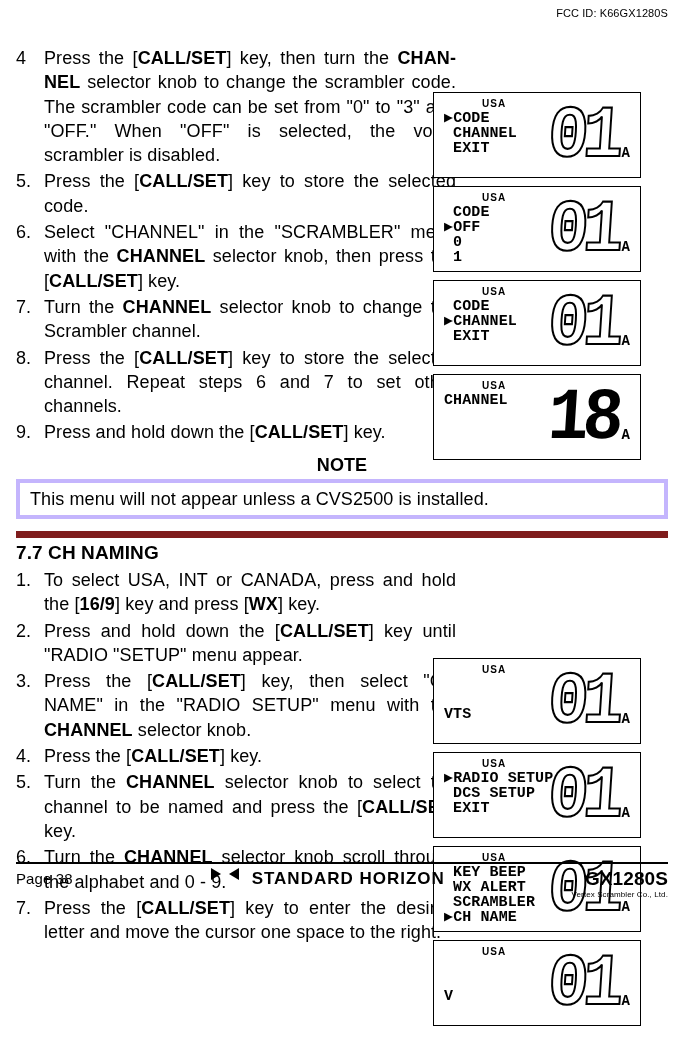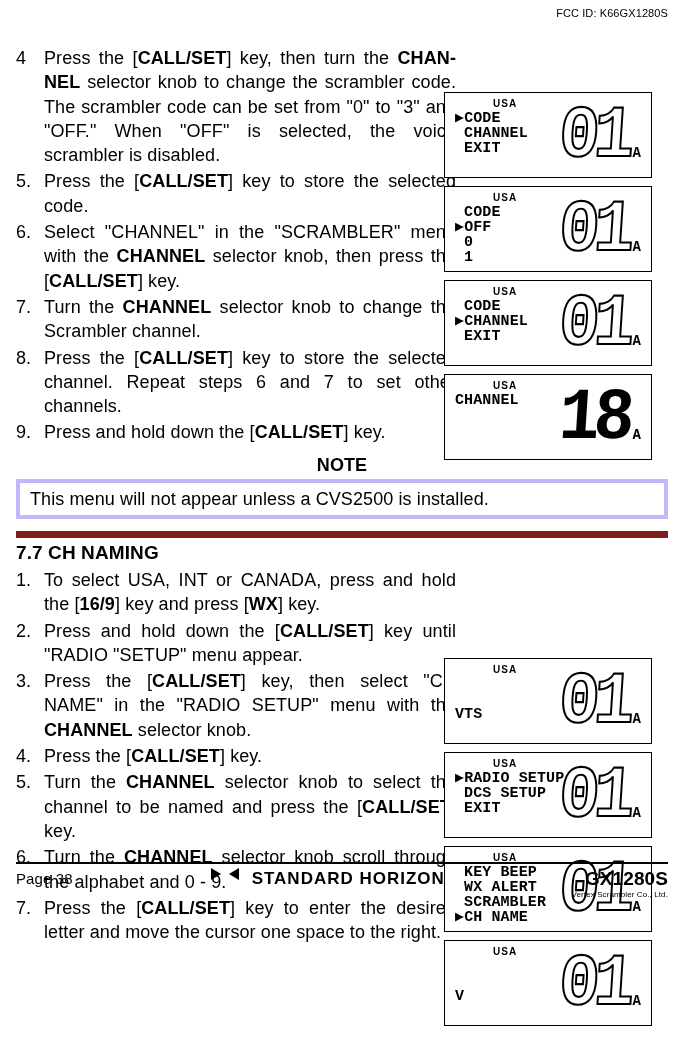--- a/index.html
+++ b/index.html
@@ -65,21 +65,21 @@
     font-weight:bold;
     font-size:19px;
     border-top:7px solid #7f1d1d;
     padding-top:2px;
     margin:4px 0 2px 0;
   }
   b{font-weight:bold;}
   
   .lcd-col{
     position:absolute;
-    right:16px;
+    right:27px;
     display:flex;
     flex-direction:column;
     gap:8px;
   }
   .lcd-top{ top:46px;}
   .lcd-bot{ top:612px;}
   .lcd{
     width:208px;
     height:86px;
     border:1.5px solid #000;

